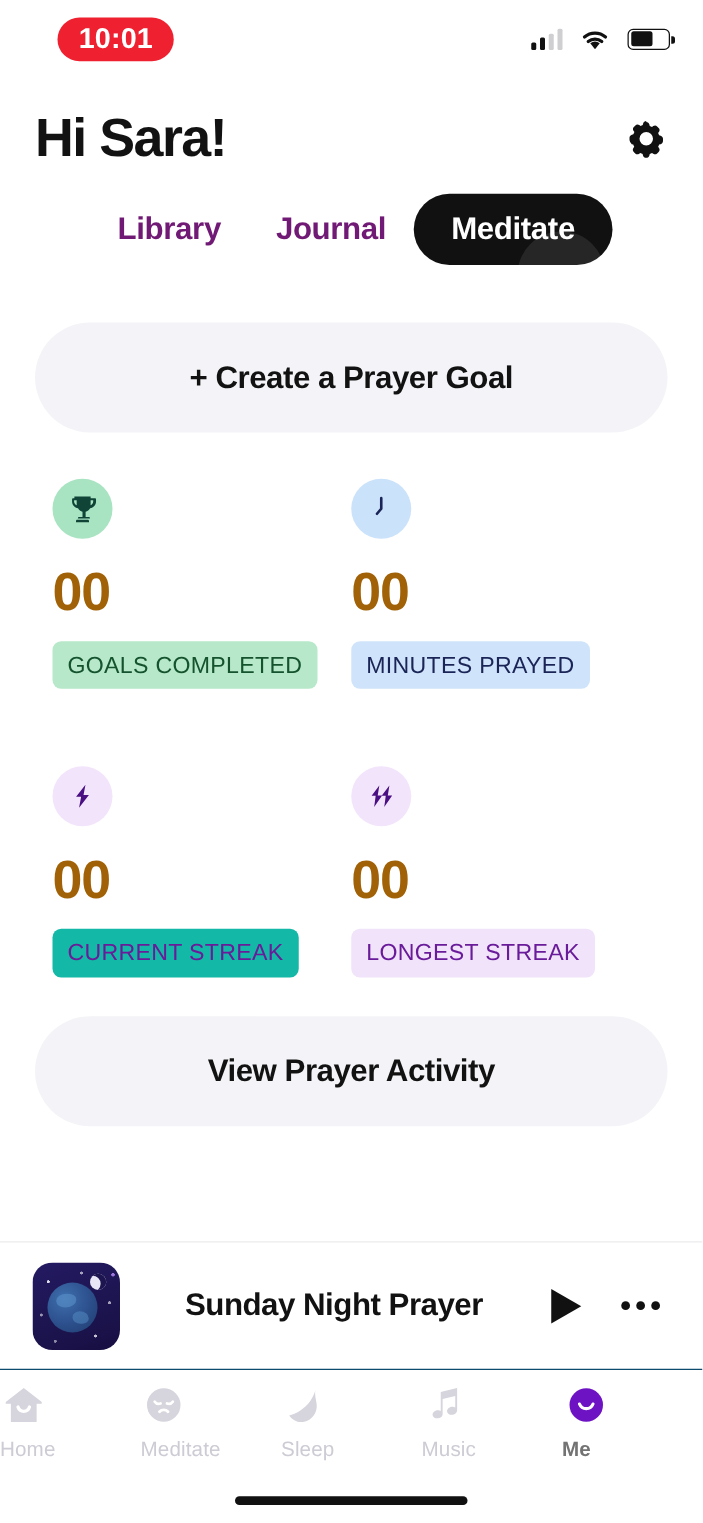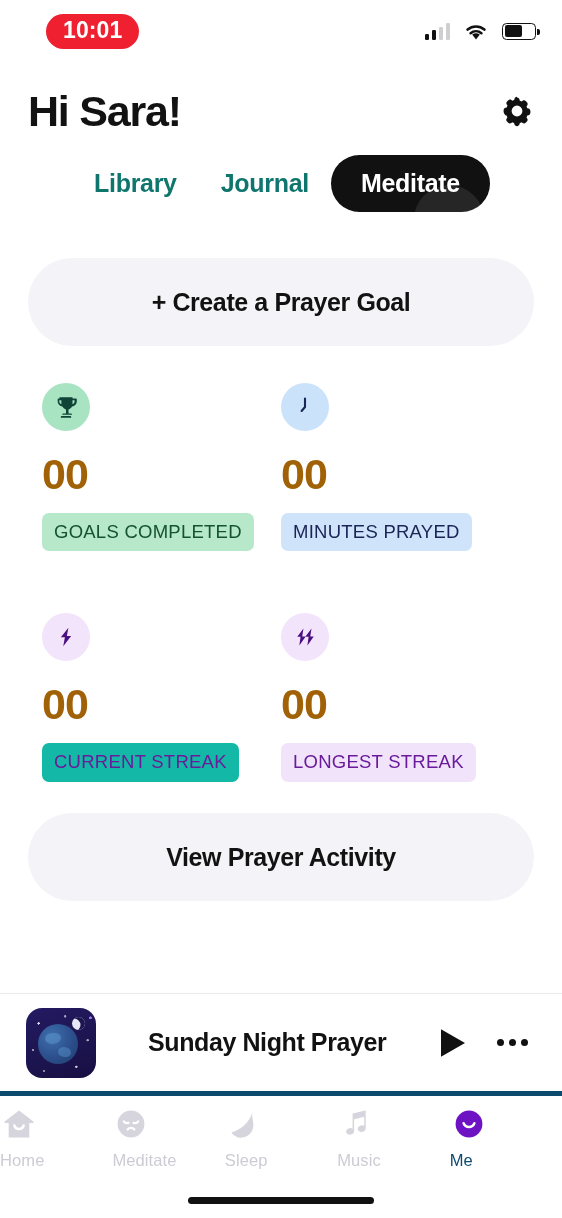--- a/index.html
+++ b/index.html
@@ -53,21 +53,21 @@
     width:42px; height:42px; display:flex; align-items:center; justify-content:center;
     background:none; border:none; cursor:pointer;
   }
 
   
   .tabs {
     position:absolute; top:155px; left:0; right:0;
     display:flex; align-items:center; justify-content:center; gap:0;
   }
   .tab {
-    font-size:25px; font-weight:700; color:#0f766e; letter-spacing:-.3px;
+    font-size:25px; font-weight:700; color:#701a75; letter-spacing:-.3px;
     padding:14px 22px; background:none; border:none; cursor:pointer;
     border-radius:32px; white-space:nowrap;
   }
   .tab.active {
     background:#111111; color:#ffffff; padding:14px 30px;
     position:relative; overflow:hidden;
   }
   .tab.active .ripple {
     position:absolute; width:70px; height:70px; border-radius:50%;
     background:rgba(255,255,255,.09); left:52%; top:52%;
@@ -100,21 +100,21 @@
   .stat-badge {
     display:inline-block; margin-top:17px;
     font-size:18.5px; font-weight:400; letter-spacing:.25px;
     padding:9px 12px; border-radius:7px; line-height:1.1;
   }
   .row2 { margin-top:62px; }
 
   
   .nowplay {
     position:absolute; left:0; right:0; top:993px; height:103px;
-    border-top:1px solid #ececee; border-bottom:5px solid #0c4a6e;
+    border-top:1px solid #ececee; border-bottom:1px solid #0c4a6e;
     display:flex; align-items:center; padding:0 26px 0 26px;
     background:#fff;
   }
   .thumb {
     width:70px; height:70px; border-radius:16px; flex:none;
     position:relative; overflow:hidden;
     background:
       radial-gradient(circle at 18% 22%, rgba(255,255,255,.85) 0 1px, transparent 1.4px),
       radial-gradient(circle at 34% 70%, rgba(255,255,255,.7) 0 1px, transparent 1.4px),
       radial-gradient(circle at 72% 84%, rgba(255,255,255,.75) 0 1px, transparent 1.4px),
@@ -161,21 +161,21 @@
   .tabbar {
     position:absolute; left:0; right:0; top:1096px; height:86px;
     display:flex; align-items:flex-start; padding-top:10px;
   }
   .navitem {
     flex:1; display:flex; flex-direction:column; align-items:flex-start; gap:9px;
     background:none; border:none; cursor:pointer;
   }
   .navicon { width:38px; height:36px; display:flex; align-items:center; justify-content:center; }
   .navlabel { font-size:16.5px; font-weight:400; color:#cdcbd4; letter-spacing:.1px; }
-  .navitem.active .navlabel { color:#0c4a6e; font-weight:400; }
+  .navitem.active .navlabel { color:#737373; font-weight:700; }
 
   .homebar {
     position:absolute; bottom:14px; left:50%; transform:translateX(-50%);
     width:186px; height:7px; border-radius:4px; background:#111;
   }
 </style>
 </head>
 <body>
 
 <div class="phone">

